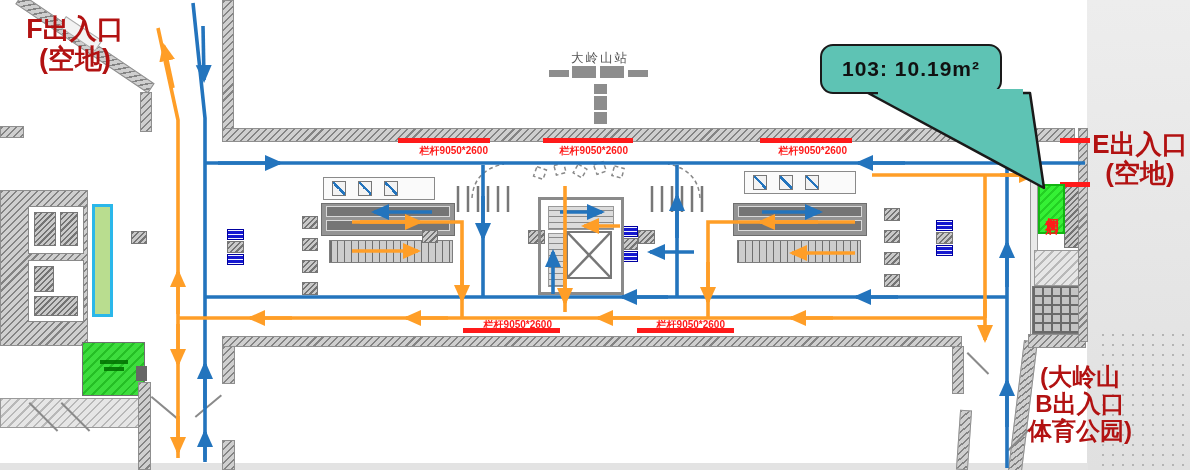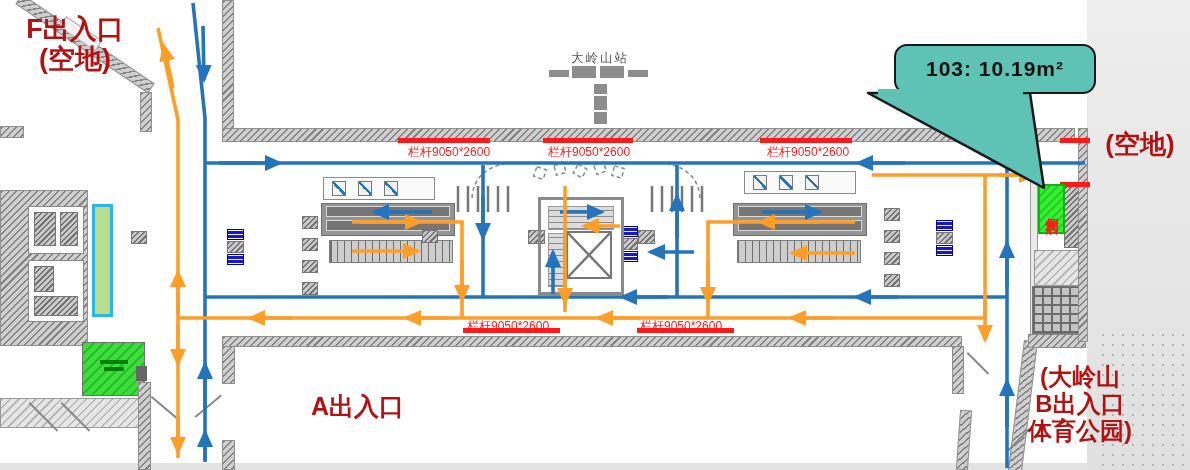--- a/index.html
+++ b/index.html
@@ -19,21 +19,21 @@
   .tread-v{position:absolute;box-sizing:border-box;
         background:repeating-linear-gradient(90deg,#6f6f6f 0 1.5px,rgba(0,0,0,0) 1.5px 7px),#cdcdcd;border:1.5px solid #7d7d7d;}
   .tread-h{position:absolute;box-sizing:border-box;
         background:repeating-linear-gradient(0deg,#8a8a8a 0 1.5px,rgba(0,0,0,0) 1.5px 6px),#dcdcdc;border:1px solid #999;}
   .grid{position:absolute;box-sizing:border-box;
         background:repeating-linear-gradient(90deg,#6a6a6a 0 2px,rgba(0,0,0,0) 2px 9px),
                    repeating-linear-gradient(0deg,#6a6a6a 0 2px,rgba(0,0,0,0) 2px 9px),#c4c4c4;border:1px solid #777;}
   .esc{position:absolute;box-sizing:border-box;background:#949494;border:1px solid #6e6e6e;}
   .lane{position:absolute;box-sizing:border-box;background:#757575;border:1px solid #d9d9d9;}
   .redbar{position:absolute;height:5px;background:var(--red);}
-  .redlabel{position:absolute;color:var(--red);font-size:12px;font-weight:normal;white-space:nowrap;text-align:left;}
+  .redlabel{position:absolute;color:var(--red);font-size:10px;font-weight:bold;white-space:nowrap;text-align:right;}
   .entrance{position:absolute;color:var(--darkred);font-weight:bold;text-align:center;line-height:1.12;}
   .sign{position:absolute;box-sizing:border-box;
         background:repeating-linear-gradient(0deg,rgba(255,255,255,.95) 0 1.5px,rgba(0,0,0,0) 1.5px 4px),var(--sign_blue);
         border:1px solid #0000a0;}
   .mach{box-sizing:border-box;width:14px;height:15px;border:1px solid #777;
         background:linear-gradient(45deg,rgba(0,0,0,0) 44%,var(--blue) 44% 58%,rgba(0,0,0,0) 58%),#f2f2f2;margin-right:12px;}
   .machbox{position:absolute;box-sizing:border-box;background:#fafafa;border:1.5px solid #8a8a8a;display:flex;align-items:center;padding-left:8px;}
   .greenroom{position:absolute;box-sizing:border-box;border:1.5px solid #6f6f6f;
         background:repeating-linear-gradient(135deg,rgba(0,145,0,.4) 0 2px,rgba(0,0,0,0) 2px 7px),var(--room_green);}
   .store{position:absolute;box-sizing:border-box;border:2px solid #12b412;
@@ -266,32 +266,32 @@
       <path d="M565,262 L565,303" marker-end="url(#ao)"></path>
       <path d="M620,226 L584,226" marker-end="url(#ao)"></path>
     </g>
   </svg>
 
   <div class="entrance" style="left:0;top:14px;width:150px;font-size:27px;">
     <div>F出入口</div>
     <div>(空地)</div>
   </div>
   <div class="entrance" style="left:1090px;top:130px;width:100px;font-size:26px;">
+    <div>E出入口</div>
     <div>(空地)</div>
   </div>
   <div class="entrance" style="left:240px;top:392px;width:235px;font-size:25px;">
-    <div>A出入口</div>
   </div>
   <div class="entrance" style="left:1005px;top:364px;width:150px;font-size:24px;">
     <div>(大岭山</div>
     <div>B出入口</div>
     <div>体育公园)</div>
   </div>
 
   <svg class="abs" style="left:0;top:0;" width="1190" height="470" viewBox="0 0 1190 470">
     <polygon points="868,93 1030,93 1044,188" fill="var(--teal)" stroke="#1a1a1a" stroke-width="2.5" stroke-linejoin="round"></polygon>
   </svg>
-  <div class="callout" style="left:894px;top:44px;width:202px;height:50px;">
+  <div class="callout" style="left:820px;top:44px;width:182px;height:50px;">
     <span>103:  10.19m²</span>
   </div>
   <div class="abs" style="left:878px;top:89px;width:145px;height:6px;background:var(--teal);"></div>
 
 </div>
 
 </body></html>

